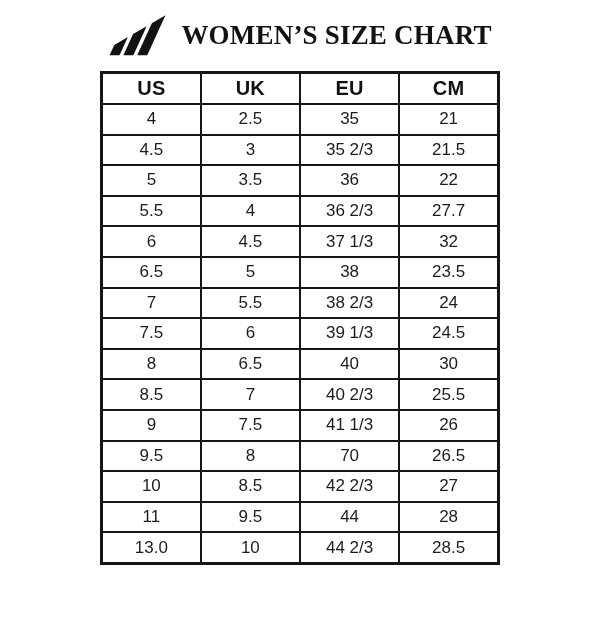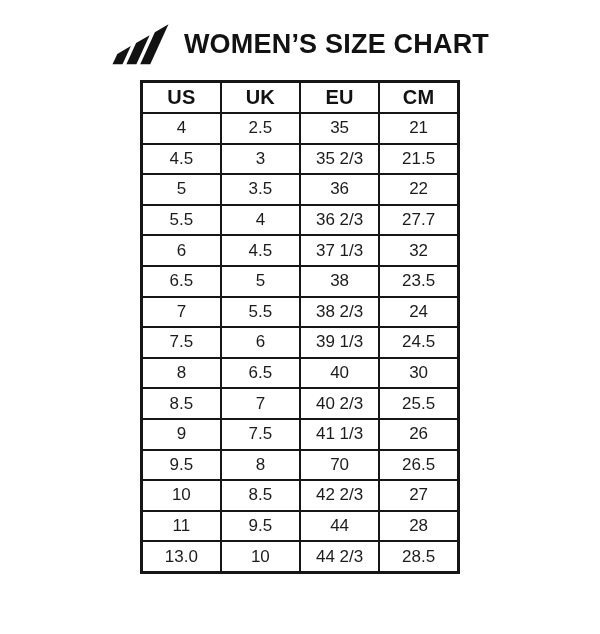--- a/index.html
+++ b/index.html
@@ -17,40 +17,41 @@
   .page {
     width: 600px;
     height: 634px;
     background: #ffffff;
   }
   .header {
     display: flex;
     align-items: center;
     justify-content: center;
     gap: 13px;
-    padding-top: 19px;
+    padding-top: 10px;
     height: 50px;
+    font-family: Liberation Serif, serif;
   }
   .logo {
     display: block;
     flex: 0 0 auto;
   }
   .page-title {
     margin: 0;
     font-size: 27px;
     line-height: 1;
     font-weight: 800;
     letter-spacing: 0.2px;
     color: #121212;
     white-space: nowrap;
   }
   table.size-table {
     border-collapse: collapse;
     table-layout: fixed;
-    width: 320px;
+    width: 400px;
     margin: 11px auto 4px auto;
     border: 3px solid #161616;
   }
   table.size-table th,
   table.size-table td {
     border: 2px solid #161616;
     text-align: center;
     vertical-align: middle;
     padding: 0;
     background: #ffffff;

